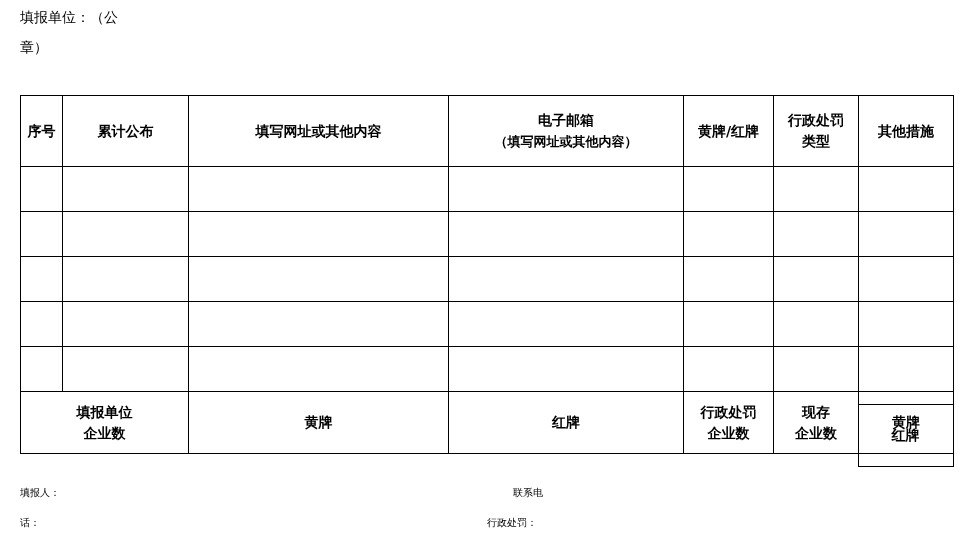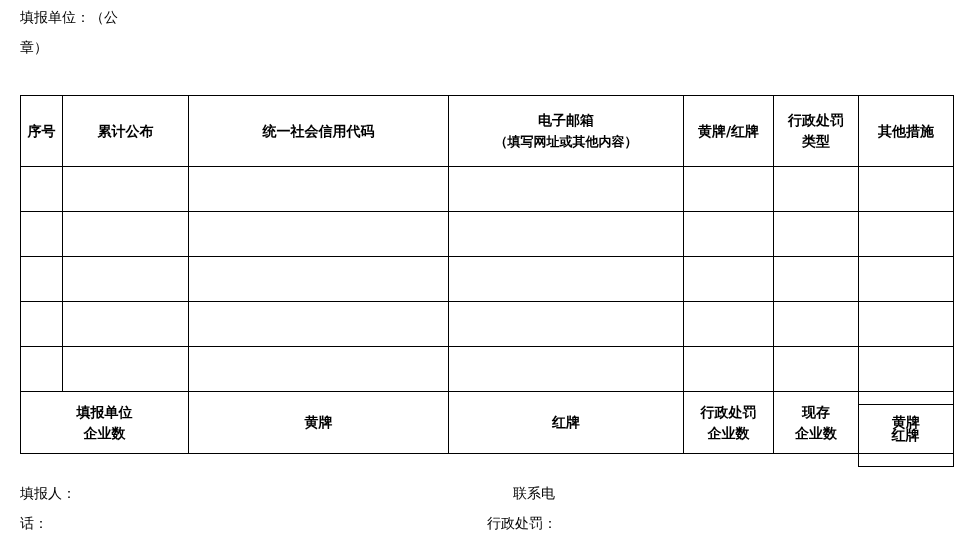--- a/index.html
+++ b/index.html
@@ -60,21 +60,21 @@
     height: 44px;
   }
   .srow td {
     height: 61px;
     line-height: 21px;
   }
 
   .ftr-line {
     position: absolute;
     white-space: pre;
-    font-size: 14px;
+    font-size: 10px;
     line-height: 18px;
   }
   .ftr-person { left: 20px;  top: 484px; }
   .ftr-tel    { left: 513px; top: 484px; }
   .ftr-tel2   { left: 20px;  top: 514px; }
   .ftr-mail   { left: 487px; top: 514px; }
 </style>
 </head>
 <body>
 
@@ -90,21 +90,21 @@
       <col style="width:260px">
       <col style="width:235px">
       <col style="width:90px">
       <col style="width:85px">
       <col style="width:95px">
     </colgroup>
     <tbody>
       <tr class="hrow">
         <td>序号</td>
         <td>累计公布</td>
-        <td>统一社会信用代码</td>
+        <td>填写网址或其他内容</td>
         <td>
           <div>电子邮箱</div>
           <div class="hsub">（填写网址或其他内容）</div>
         </td>
         <td>黄牌/红牌</td>
         <td>
           <div>行政处罚</div>
           <div>类型</div>
         </td>
         <td>其他措施</td>

